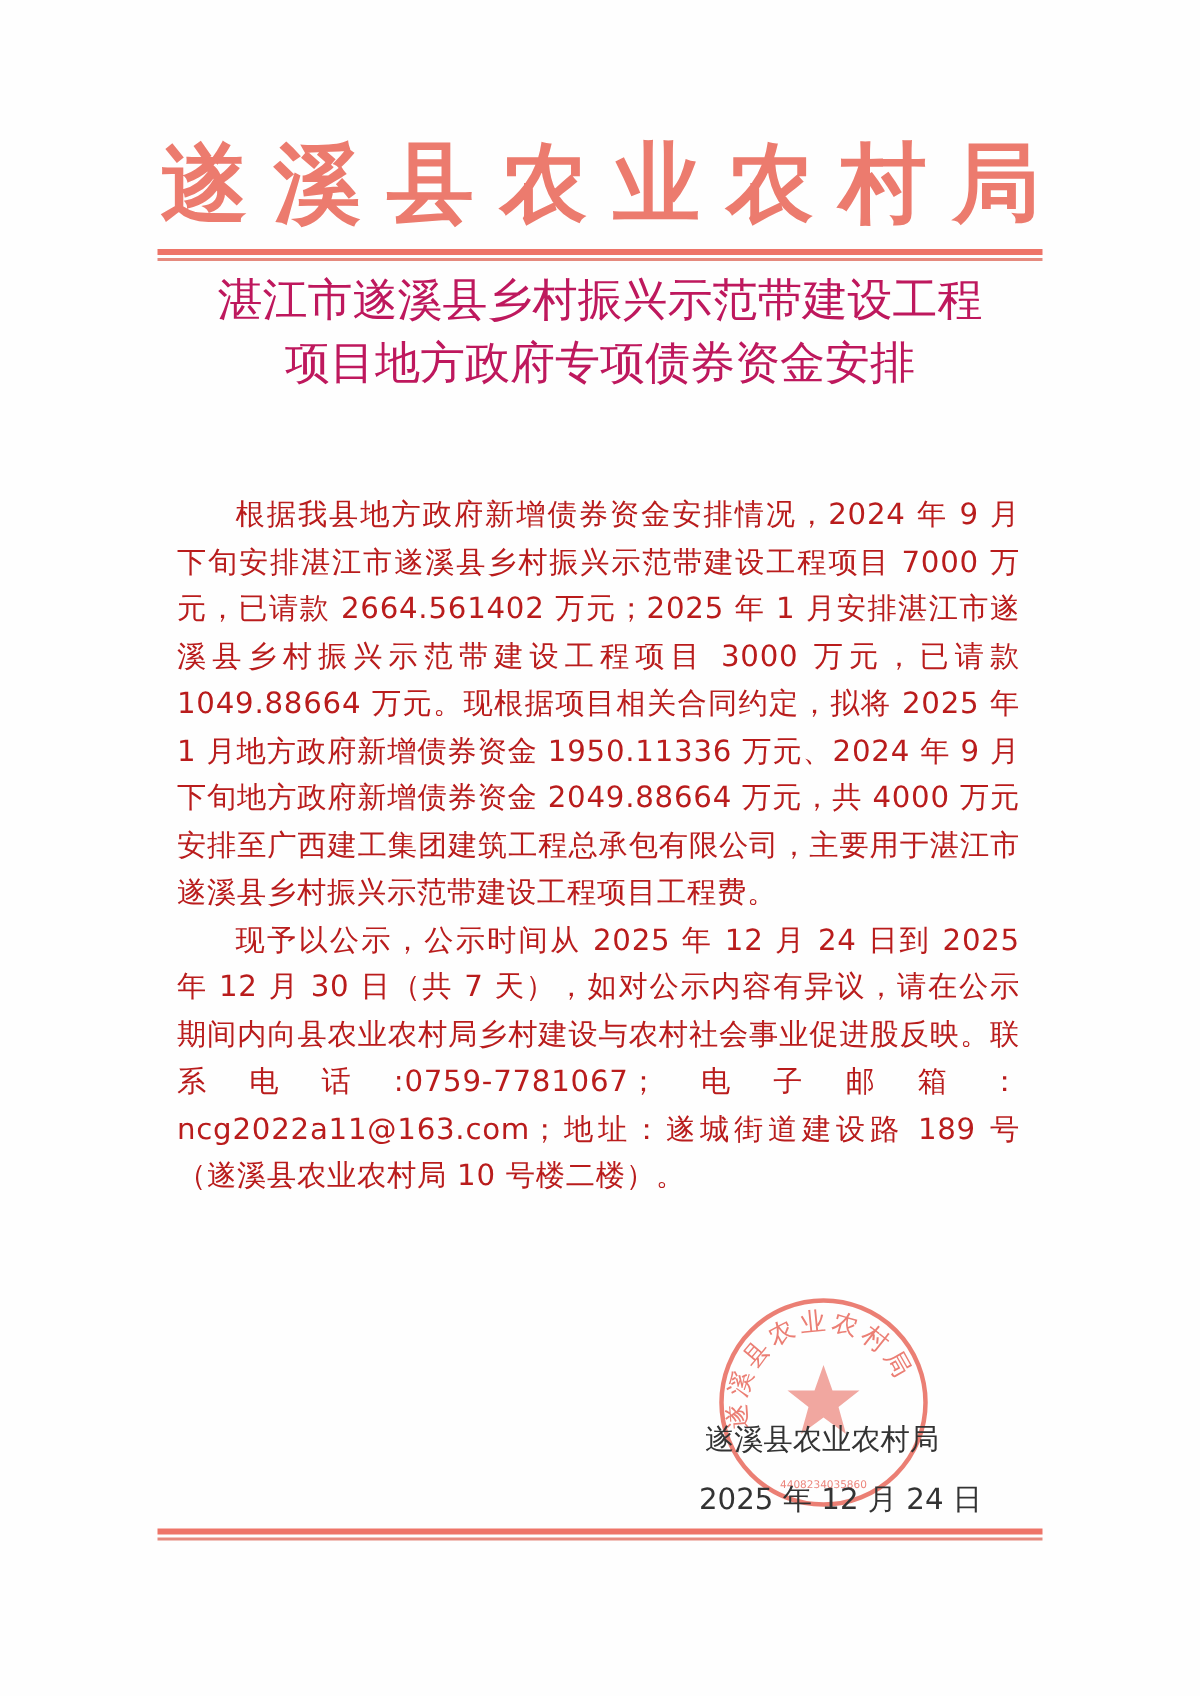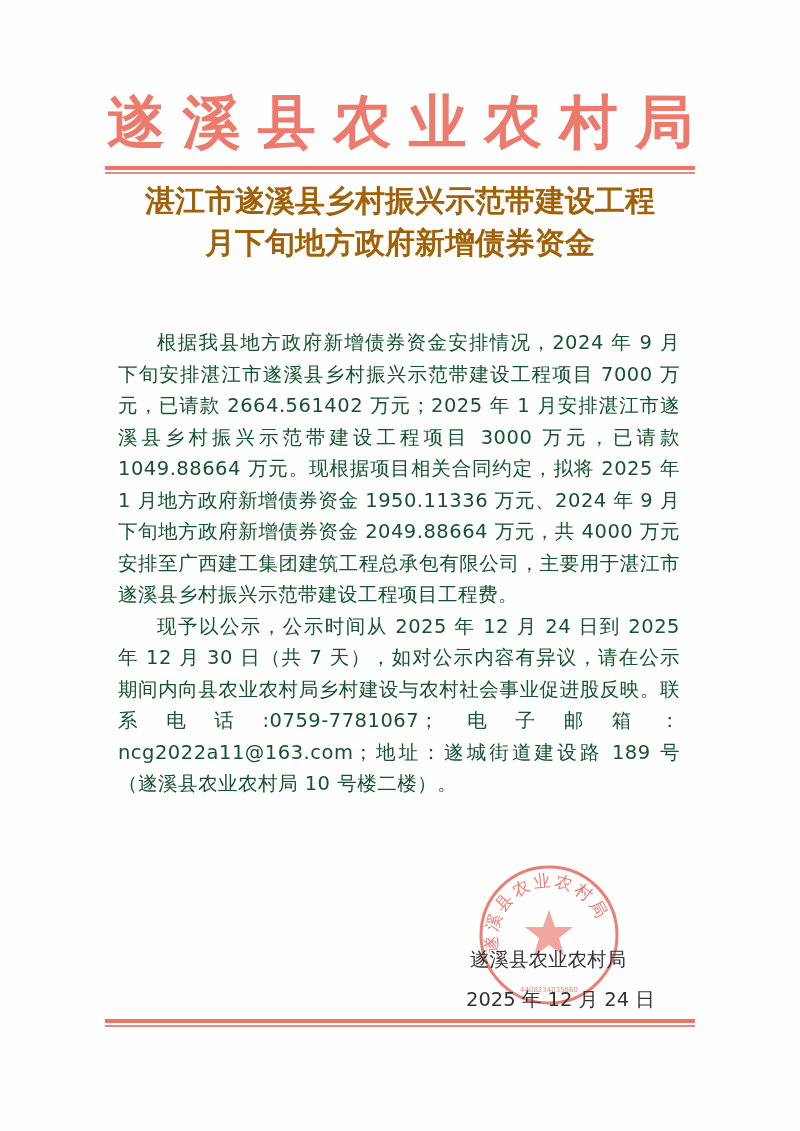--- a/index.html
+++ b/index.html
@@ -15,28 +15,28 @@
   }
   .masthead span { display: inline-block; width: 62px; text-align: center; }
 
   .rule-thick { position: absolute; left: 105px; width: 590px; height: 4px; background: #ee7468; }
   .rule-thin  { position: absolute; left: 105px; width: 590px; height: 1.5px; background: #e58a7e; }
 
   .title {
     position: absolute; left: 100px; top: 180px; width: 600px;
     text-align: center;
     font-family: "DejaVu Serif", "Liberation Serif", serif;
-    font-size: 30px; font-weight: bold; color: #a16207;
+    font-size: 30px; font-weight: normal; color: #be185d;
     line-height: 42px;
   }
 
   .body-text {
     position: absolute; left: 118px; top: 327px; width: 562px;
     font-family: "DejaVu Sans", "Liberation Sans", sans-serif;
-    font-size: 19.5px; color: #14532d;
+    font-size: 19.5px; color: #b91c1c;
     line-height: 31.5px;
     text-align: justify;
     letter-spacing: 0.5px;
   }
   .body-text p { margin: 0; text-indent: 2em; }
   .body-text p + p { margin-top: 0; }
 
   .stamp {
     position: absolute; left: 478px; top: 864px; width: 142px; height: 142px;
   }
@@ -61,21 +61,21 @@
     <span>农</span>
     <span>村</span>
     <span>局</span>
   </div>
 
   <div class="rule-thick" style="top:166px;"></div>
   <div class="rule-thin" style="top:172px;"></div>
 
   <div class="title">
     <div>湛江市遂溪县乡村振兴示范带建设工程</div>
-    <div>月下旬地方政府新增债券资金</div>
+    <div>项目地方政府专项债券资金安排</div>
   </div>
 
   <div class="body-text">
     <p>根据我县地方政府新增债券资金安排情况，2024 年 9 月下旬安排湛江市遂溪县乡村振兴示范带建设工程项目 7000 万元，已请款 2664.561402 万元；2025 年 1 月安排湛江市遂溪县乡村振兴示范带建设工程项目 3000 万元，已请款 1049.88664 万元。现根据项目相关合同约定，拟将 2025 年 1 月地方政府新增债券资金 1950.11336 万元、2024 年 9 月下旬地方政府新增债券资金 2049.88664 万元，共 4000 万元安排至广西建工集团建筑工程总承包有限公司，主要用于湛江市遂溪县乡村振兴示范带建设工程项目工程费。</p>
     <p>现予以公示，公示时间从 2025 年 12 月 24 日到 2025 年 12 月 30 日（共 7 天），如对公示内容有异议，请在公示期间内向县农业农村局乡村建设与农村社会事业促进股反映。联系电话:0759-7781067；电子邮箱：ncg2022a11@163.com；地址：遂城街道建设路 189 号（遂溪县农业农村局 10 号楼二楼）。</p>
   </div>
 
   <svg class="stamp" viewBox="0 0 142 142">
     <defs>
       <path id="sealArc" d="M 22 92 A 52 52 0 1 1 120 92"></path>

